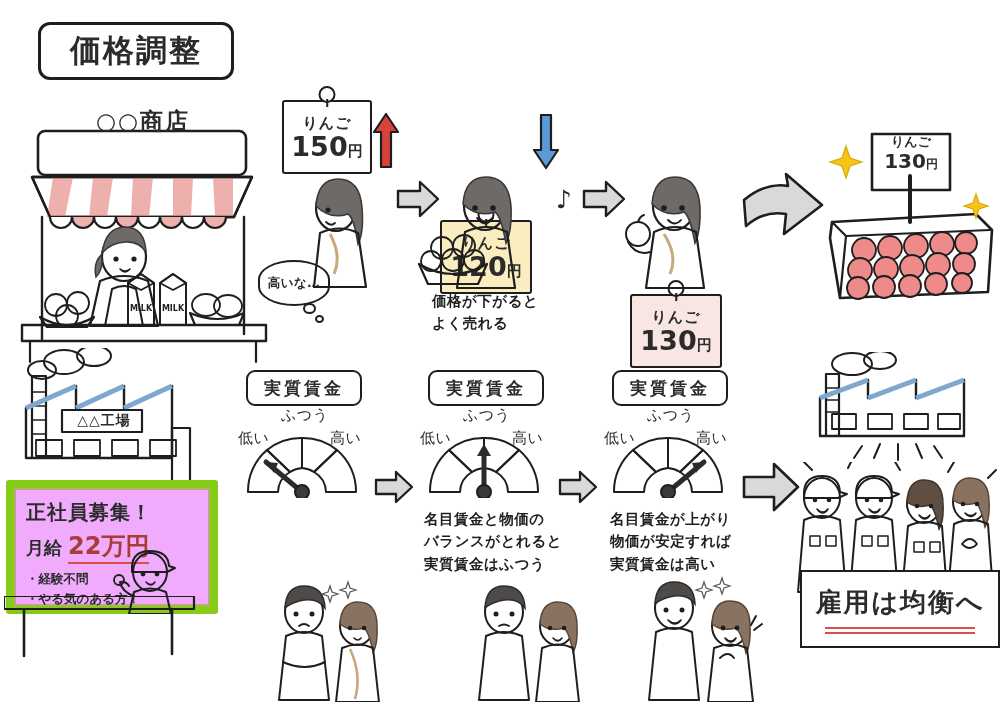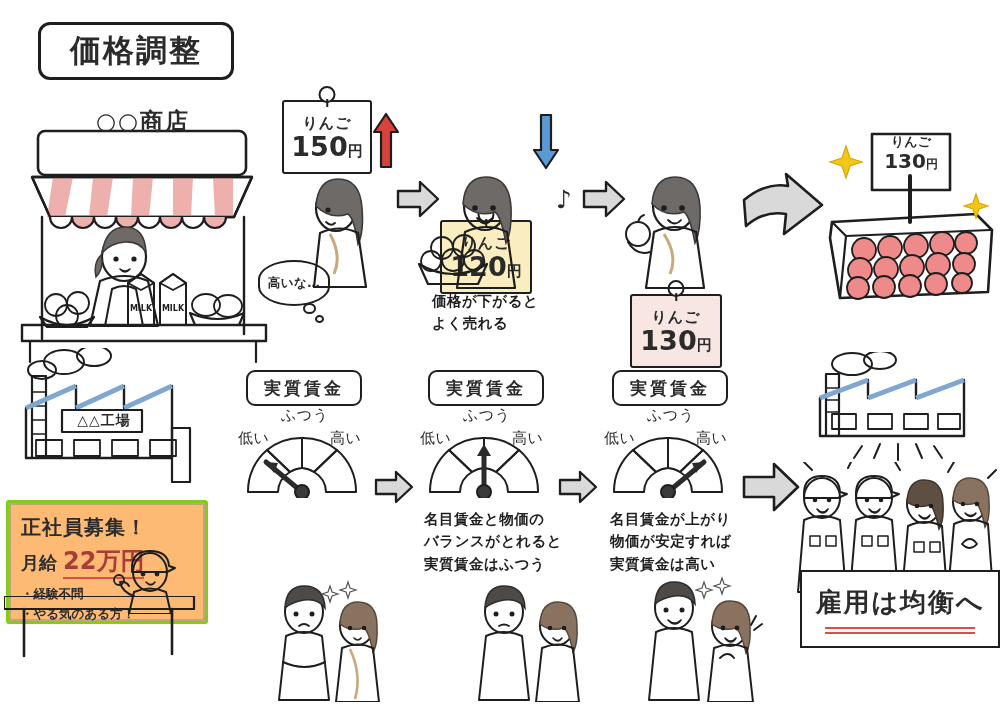--- a/index.html
+++ b/index.html
@@ -41,21 +41,21 @@
   .bubble:before,.bubble:after{content:"";position:absolute;border:2.2px solid #1e1e1e;
     border-radius:50%;background:#fff;}
   .bubble.br:before{width:9px;height:7px;right:12px;bottom:-10px;}
   .bubble.br:after{width:5px;height:4px;right:4px;bottom:-19px;}
   
   .gbox{border:2.5px solid #1e1e1e;border-radius:9px;background:#fff;
         display:flex;align-items:center;justify-content:center;
         font-size:17px;font-weight:700;letter-spacing:3px;}
   .gtick{font-size:15px;font-weight:400;letter-spacing:0.5px;}
   
-  .board{background:#fdba74;border:3px solid #84cc16;margin-top:20px;}
+  .board{background:#f0abfc;border:8px solid #84cc16;}
 </style>
 </head>
 <body>
 
 <div class="stage">
 
   <div class="abs title-box" style="left:38px;top:22px;width:190px;height:52px;">
     <span class="jp" style="font-size:31px;">価格調整</span>
   </div>
 

